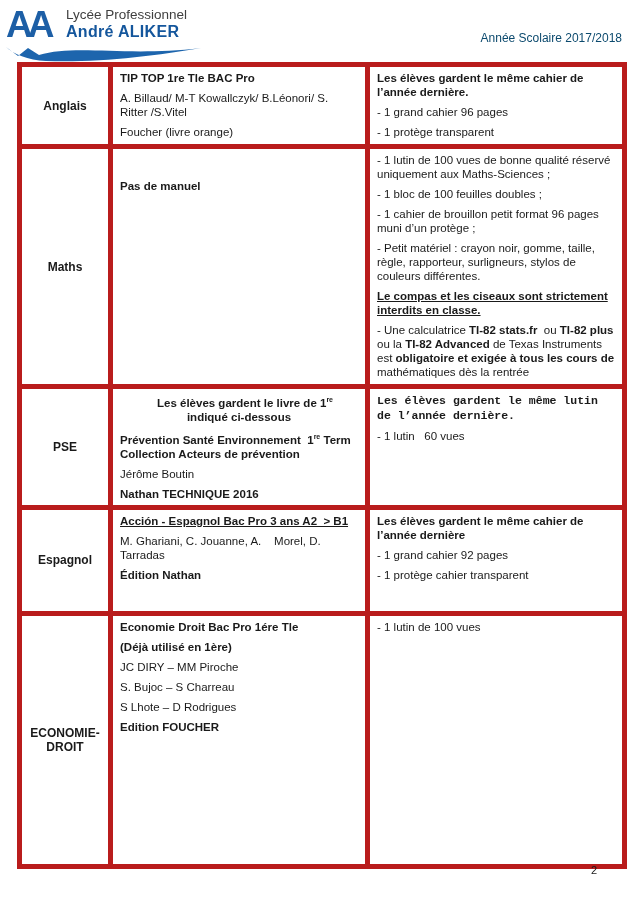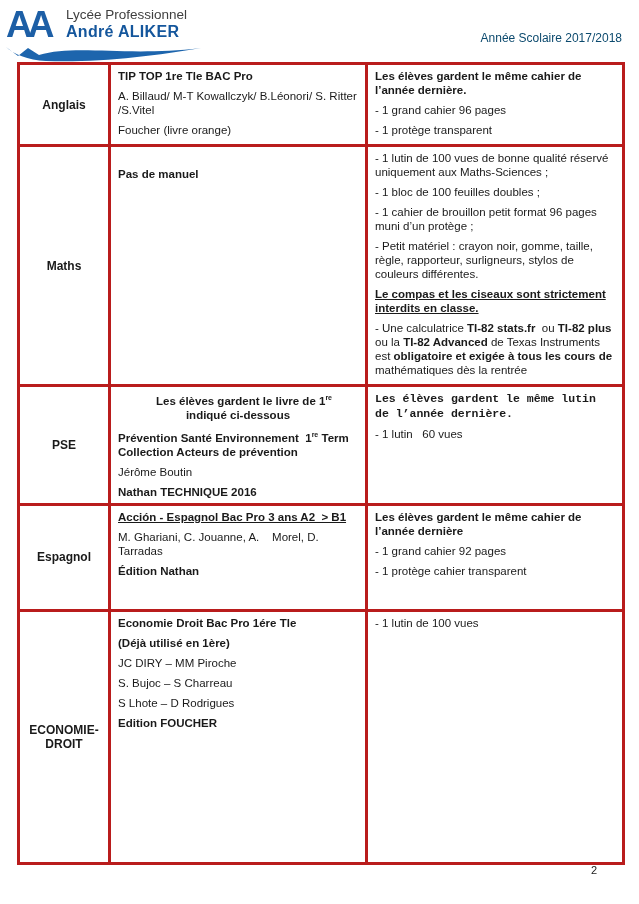--- a/index.html
+++ b/index.html
@@ -29,21 +29,21 @@
   }
   
   table.supplies-table {
     position:absolute; left:17px; top:62px;
     width:605px;
     border-collapse:collapse;
     table-layout:fixed;
     border:2px solid #000;
   }
   .supplies-table td {
-    border:3px solid #b91c1c;
+    border:5px solid #b91c1c;
     vertical-align:top;
     padding:4px 7px;
     font-size:11.5px;
     line-height:14px;
   }
   .supplies-table td.subject {
     vertical-align:middle;
     text-align:center;
     font-weight:bold;
     font-size:12px;
@@ -98,21 +98,21 @@
           </td>
         <td class="supplies">
             <div class="para"><span style="font-weight: bold;">Les élèves gardent le même cahier de l’année dernière.</span></div>
             <div class="para"><span>- 1 grand cahier 96 pages</span></div>
             <div class="para"><span>- 1 protège transparent</span></div>
           </td>
       </tr>
       <tr class="r-maths">
         <td class="subject">Maths</td>
         <td class="book">
-            <div class="para" style="margin-top: 16px;"><span style="font-weight: bold;">Pas de manuel</span></div>
+            <div class="para" style="margin-top: 26px;"><span style="font-weight: bold;">Pas de manuel</span></div>
           </td>
         <td class="supplies">
             <div class="para"><span>- 1 lutin de 100 vues de bonne qualité réservé uniquement aux Maths-Sciences ;</span></div>
             <div class="para"><span>- 1 bloc de 100 feuilles doubles ;</span></div>
             <div class="para"><span>- 1 cahier de brouillon petit format 96 pages muni d’un protège ;</span></div>
             <div class="para"><span>-  Petit matériel : crayon noir, gomme, taille, règle, rapporteur, surligneurs, stylos de couleurs différentes.</span></div>
             <div class="para"><span style="font-weight: bold; text-decoration: underline;">Le compas et les ciseaux sont strictement interdits en classe.</span></div>
             <div class="para"><span>- Une calculatrice </span><span style="font-weight: bold;">TI-82 stats.fr</span><span>&nbsp; ou </span><span style="font-weight: bold;">TI-82 plus</span><span> ou la </span><span style="font-weight: bold;">TI-82 Advanced</span><span> de Texas Instruments est </span><span style="font-weight: bold;">obligatoire et exigée à tous les cours de</span><span> mathématiques dès la rentrée</span></div>
           </td>
       </tr>

